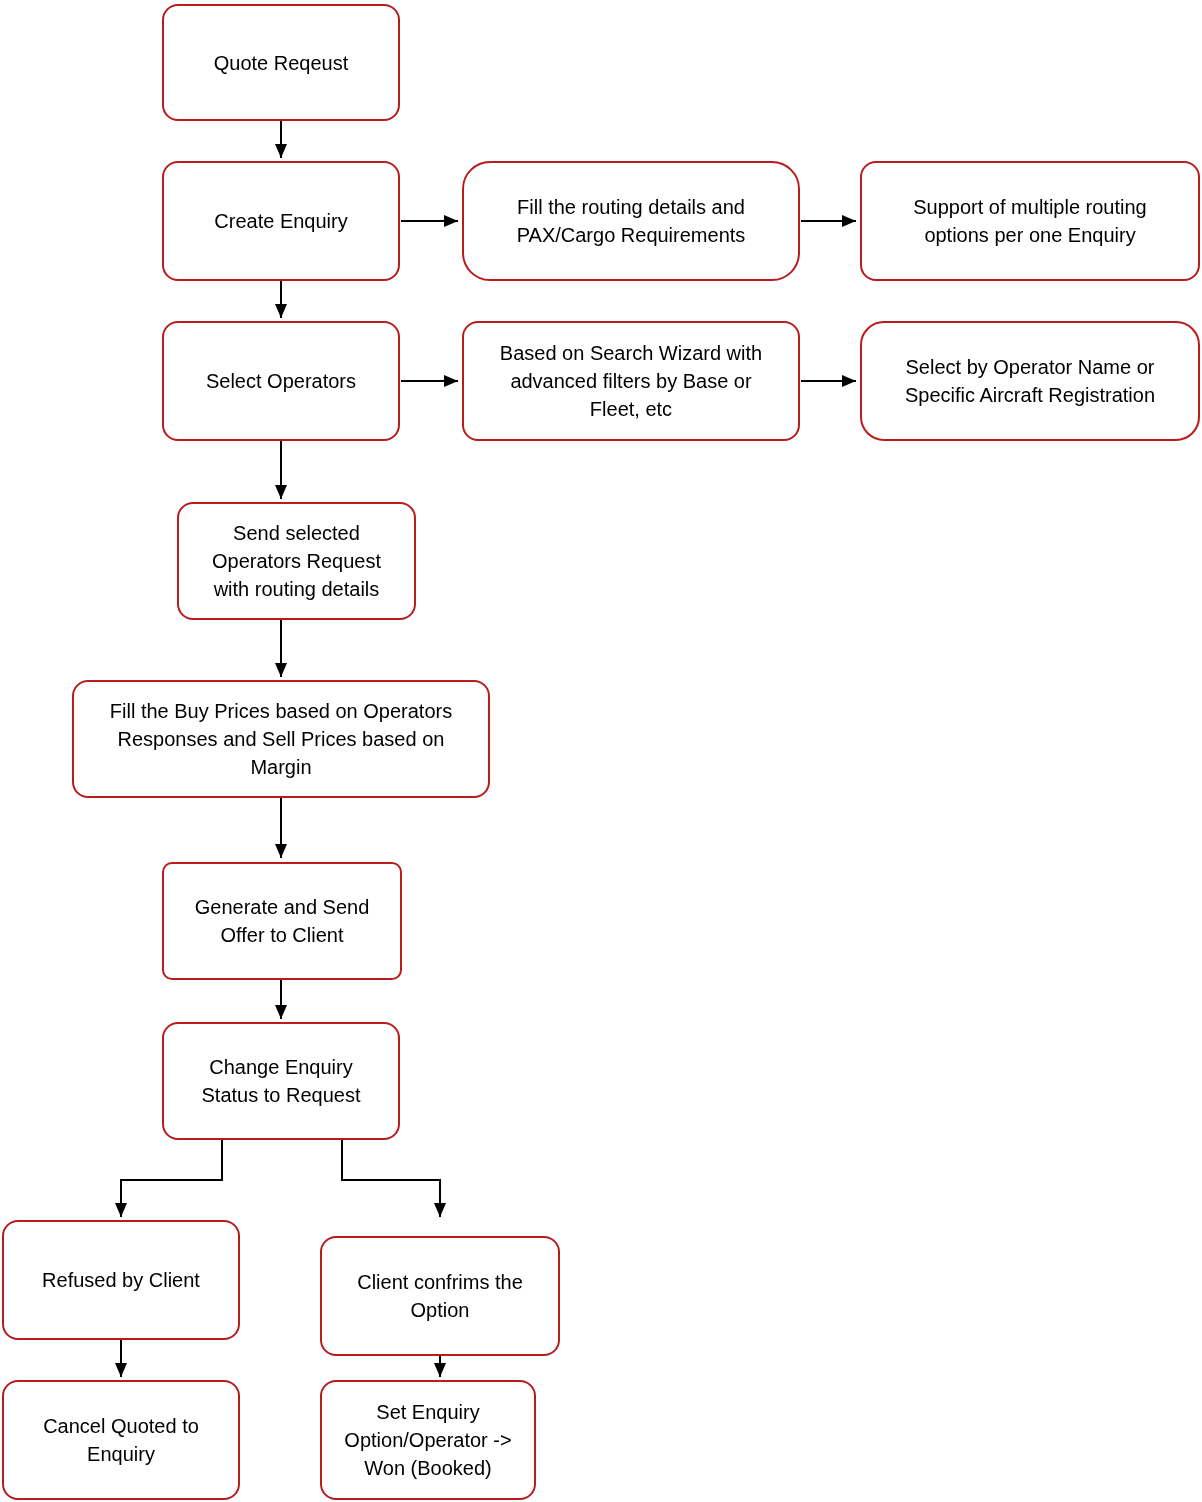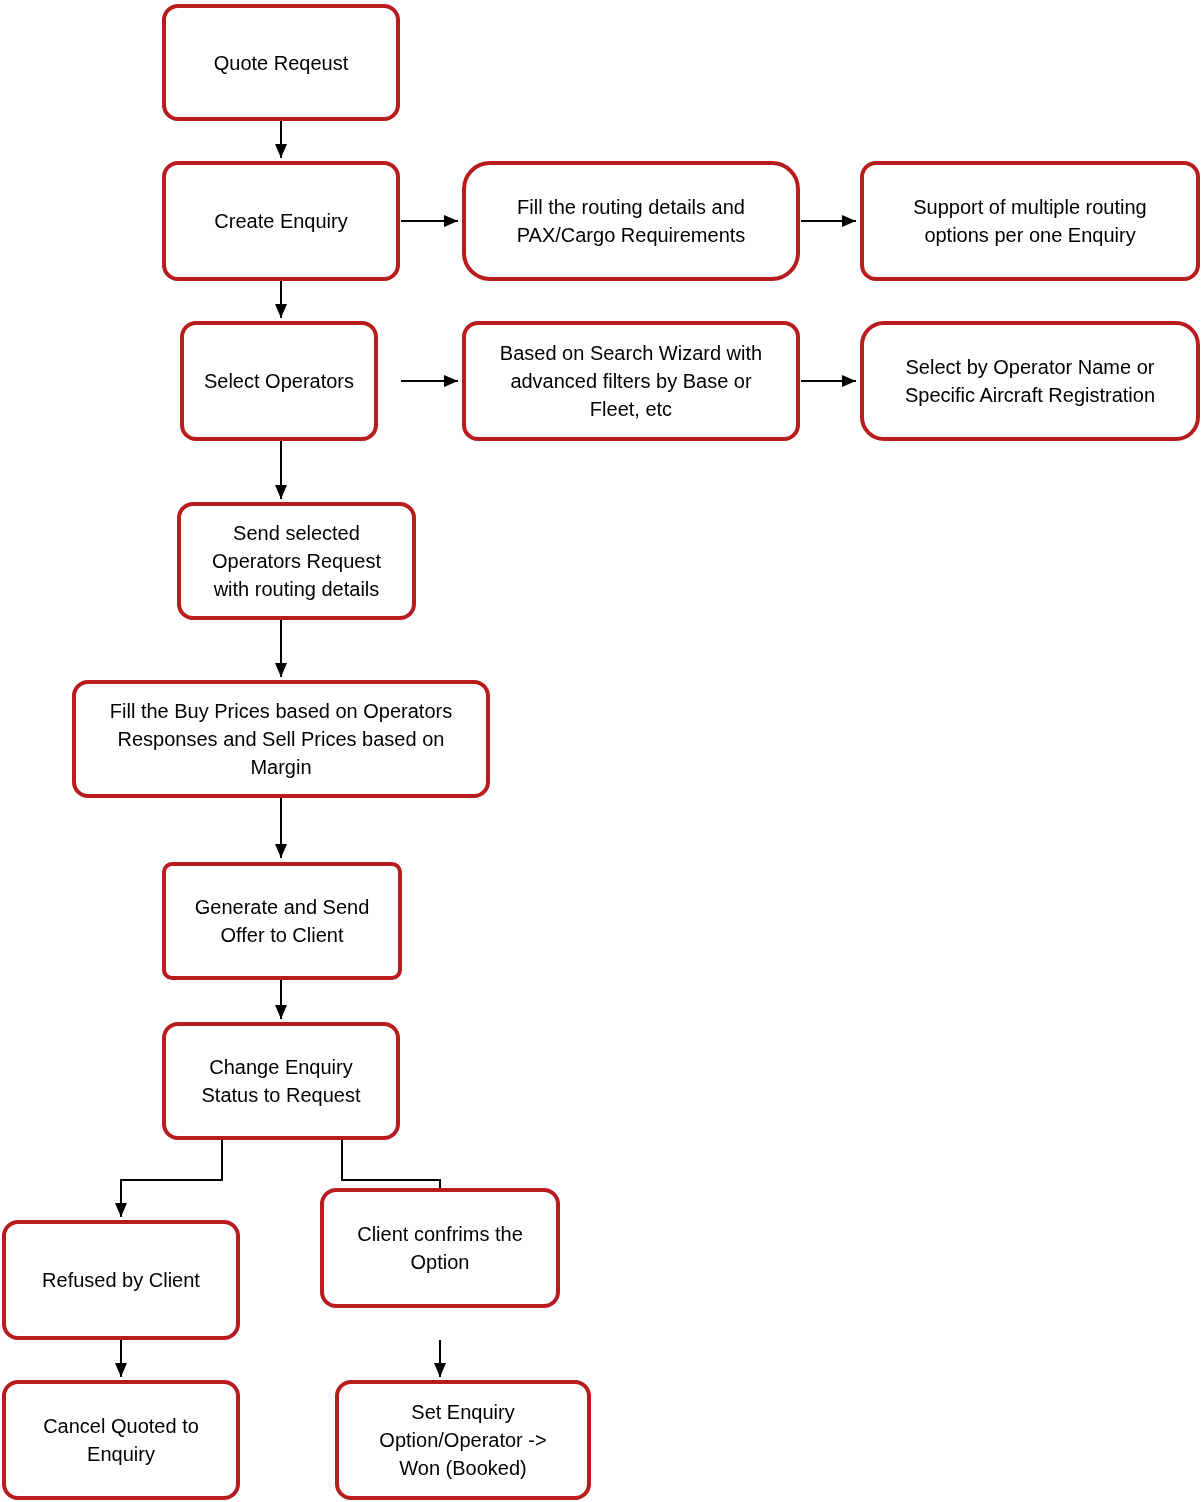--- a/index.html
+++ b/index.html
@@ -13,48 +13,48 @@
   }
   .edges-layer {
     position: absolute;
     left: 0; top: 0;
     width: 1202px; height: 1502px;
     pointer-events: none;
   }
   .node {
     position: absolute;
     box-sizing: border-box;
-    border: 4px solid #b91c1c;
+    border: 2px solid #b91c1c;
     border-radius: 16px;
     background: #ffffff;
     display: flex;
     align-items: center;
     justify-content: center;
     text-align: center;
     font-size: 20px;
     line-height: 28px;
     padding: 4px 8px;
   }
   .node .lbl { white-space: pre-line; }
 
   #nd-quote-request       { left: 162px; top: 4px;    width: 238px; height: 117px; }
   #nd-create-enquiry      { left: 162px; top: 161px;  width: 238px; height: 120px; }
   #nd-fill-routing        { left: 462px; top: 161px;  width: 338px; height: 120px; border-radius: 28px; }
   #nd-support-routing     { left: 860px; top: 161px;  width: 340px; height: 120px; }
-  #nd-select-operators    { left: 162px; top: 321px;  width: 198px; height: 120px; margin-left: 18px; }
+  #nd-select-operators    { left: 162px; top: 321px;  width: 238px; height: 120px; }
   #nd-search-wizard       { left: 462px; top: 321px;  width: 338px; height: 120px; }
   #nd-select-by-name      { left: 860px; top: 321px;  width: 340px; height: 120px; border-radius: 24px; }
   #nd-send-request        { left: 177px; top: 502px;  width: 239px; height: 118px; }
   #nd-fill-buy-prices     { left: 72px;  top: 680px;  width: 418px; height: 118px; }
   #nd-generate-offer      { left: 162px; top: 862px;  width: 240px; height: 118px; border-radius: 10px; }
   #nd-change-status       { left: 162px; top: 1022px; width: 238px; height: 118px; }
   #nd-refused-by-client   { left: 2px;   top: 1220px; width: 238px; height: 120px; }
   #nd-cancel-status       { left: 2px;   top: 1380px; width: 238px; height: 120px; }
-  #nd-client-confirms     { left: 320px; top: 1188px; width: 240px; height: 120px; }
-  #nd-set-enquiry-won     { left: 335px; top: 1380px; width: 256px; height: 120px; }
+  #nd-client-confirms     { left: 320px; top: 1236px; width: 240px; height: 120px; }
+  #nd-set-enquiry-won     { left: 320px; top: 1380px; width: 216px; height: 120px; }
 </style>
 </head>
 <body>
 
 <div class="canvas">
 
   <svg class="edges-layer" width="1202" height="1502" viewBox="0 0 1202 1502" xmlns="http://www.w3.org/2000/svg">
     <defs>
       <marker id="arrow" markerUnits="userSpaceOnUse" markerWidth="16" markerHeight="16" refX="14" refY="7" orient="auto">
         <path d="M0,1 L14,7 L0,13 Z" fill="#000000"></path>

